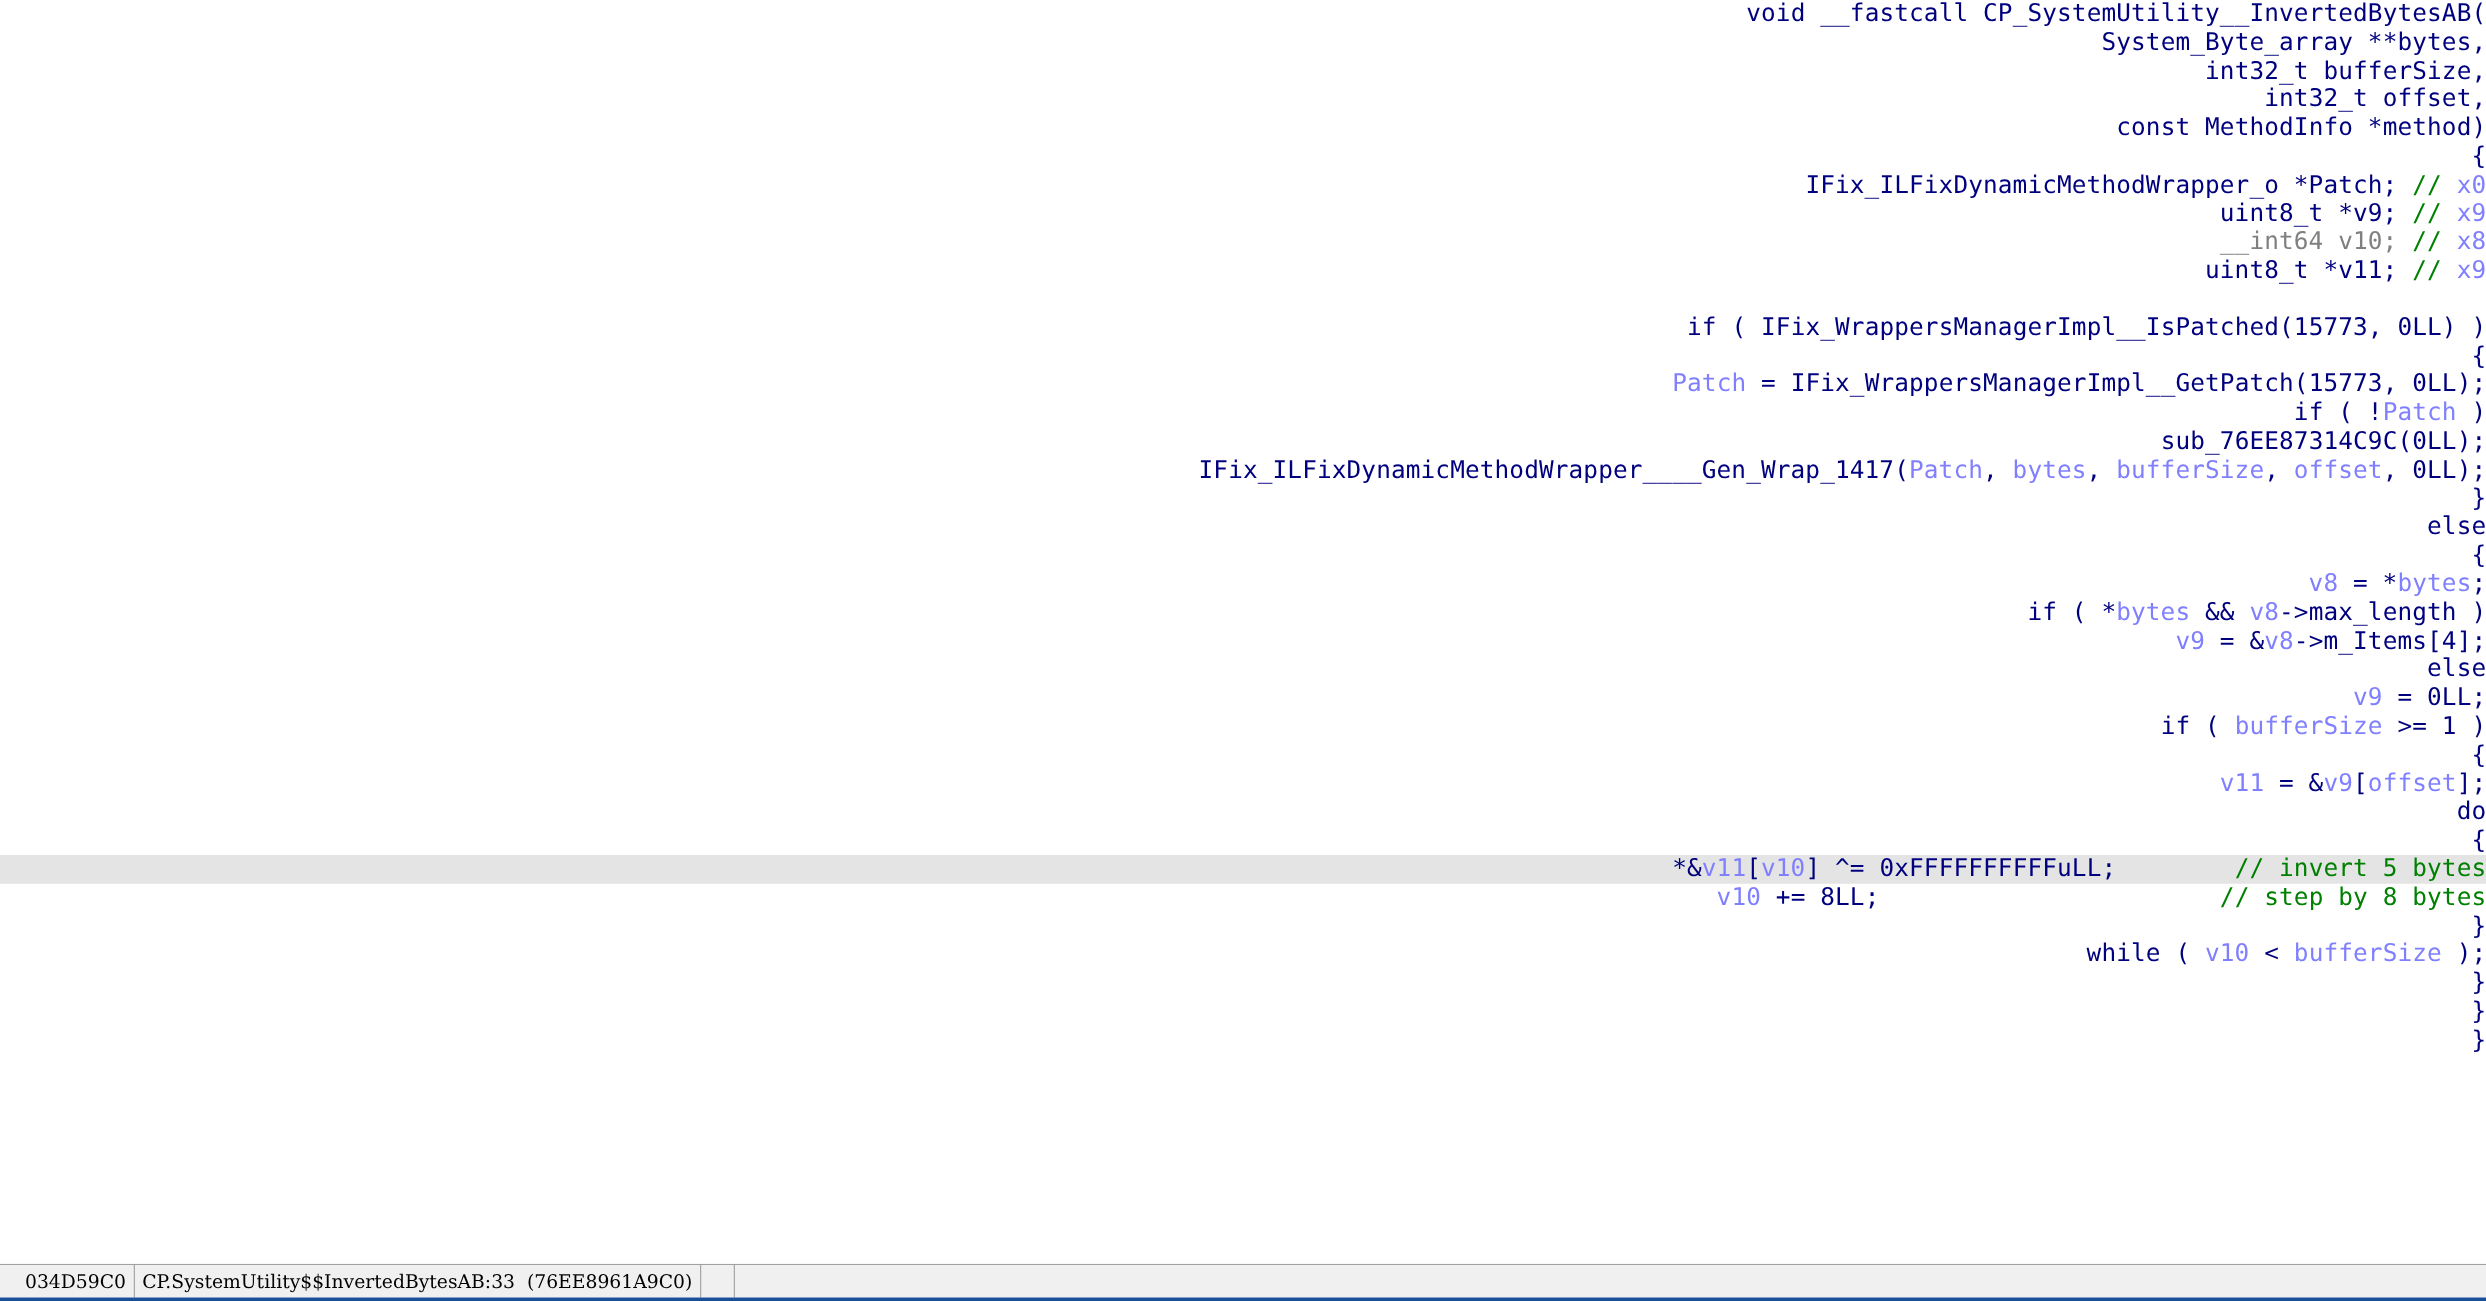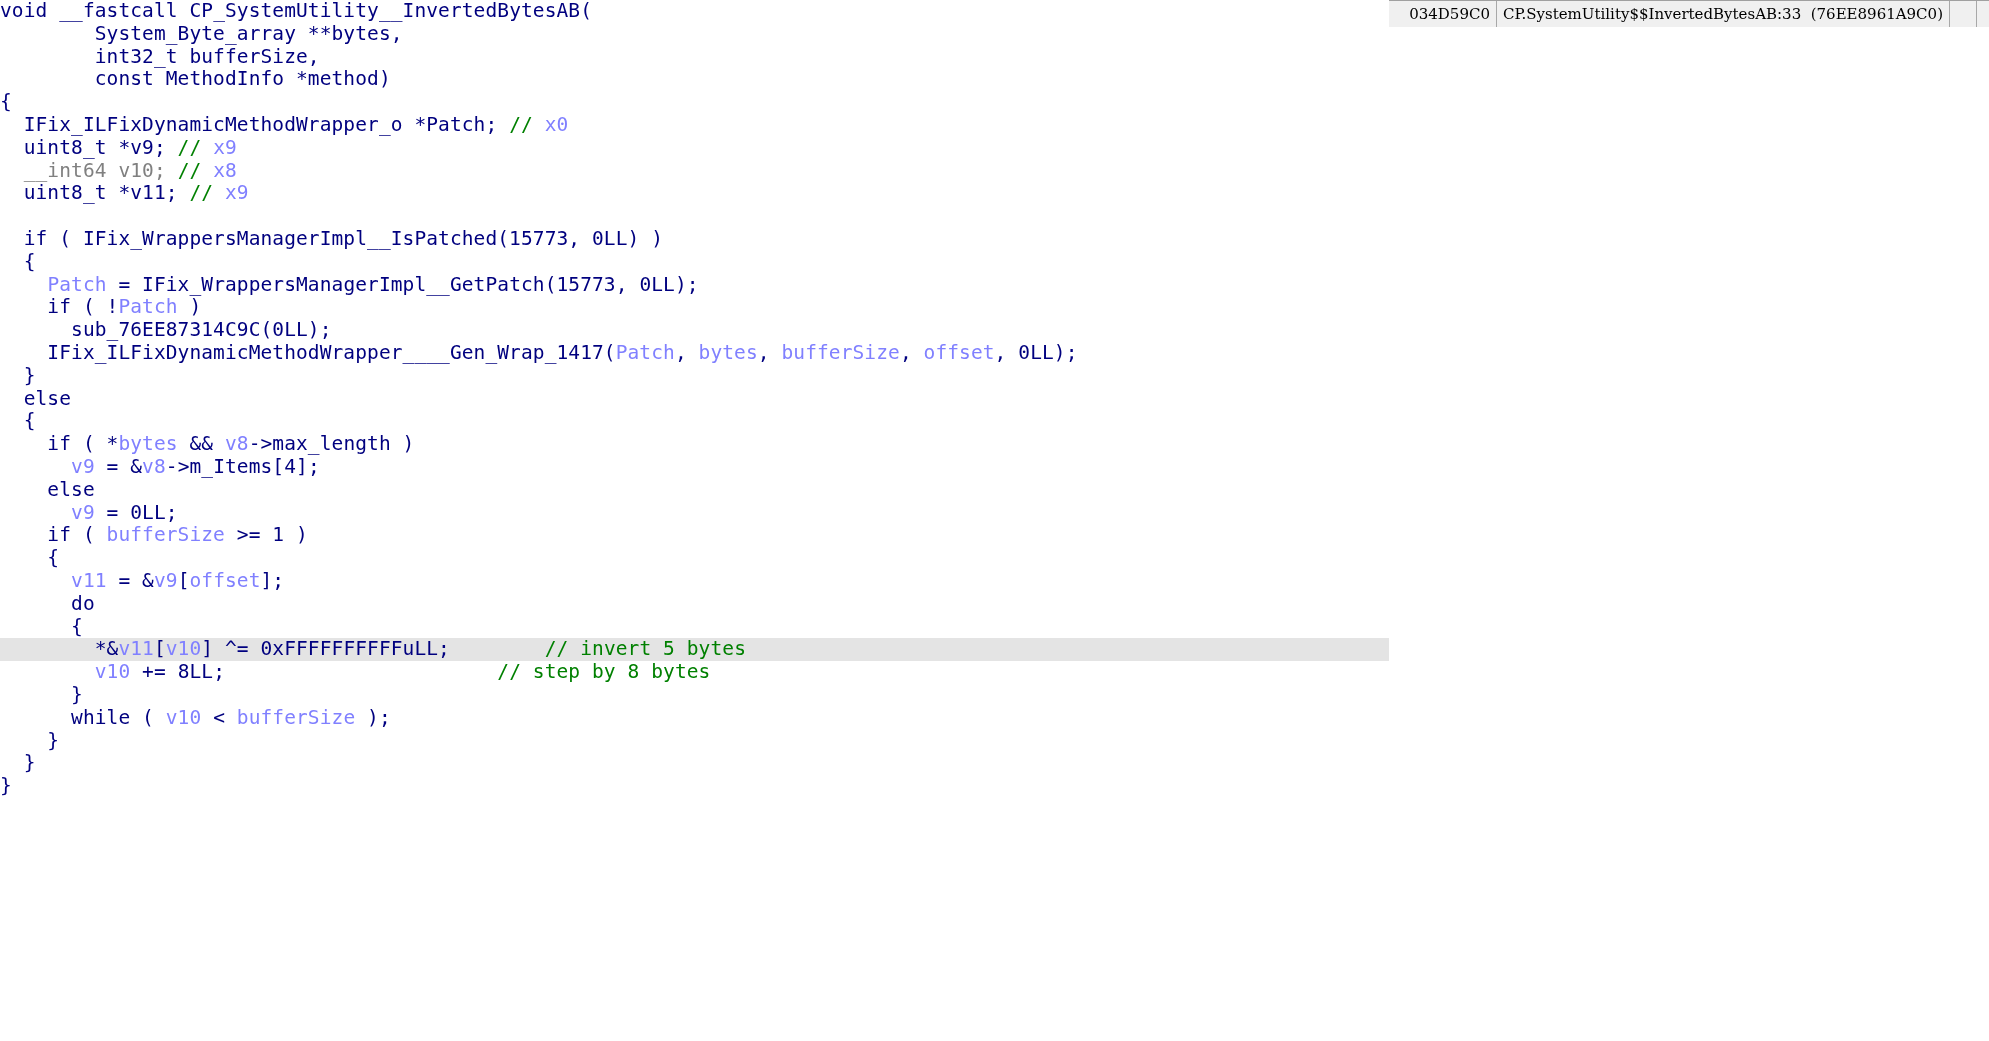--- a/index.html
+++ b/index.html
@@ -14,21 +14,22 @@
   body {
     font-family: "DejaVu Sans Mono", "Liberation Mono", monospace;
   }
 
   #app {
     position: relative;
     width: 1989px;
     height: 1041px;
     background: #ffffff;
     display: flex;
-    flex-direction: row;
+    flex-direction: column;
+    text-align: right;
   }
 
   
   #code-view {
     flex: 1 1 auto;
     position: relative;
     overflow: hidden;
     background: #ffffff;
     padding: 0;
   }
@@ -87,36 +88,38 @@
 </head>
 <body>
 
 <div id="app">
 
   <div id="code-view">
     <div id="code-lines">
         <div class="code-line"><span class="t-plain">void </span><span class="t-kw">__fastcall</span><span class="t-plain"> CP_SystemUtility__InvertedBytesAB(</span></div>
         <div class="code-line"><span class="t-plain">        System_Byte_array **bytes,</span></div>
         <div class="code-line"><span class="t-plain">        int32_t bufferSize,</span></div>
+        <div class="code-line"><span class="t-plain">        int32_t offset,</span></div>
         <div class="code-line"><span class="t-plain">        const MethodInfo *method)</span></div>
         <div class="code-line"><span class="t-plain">{</span></div>
         <div class="code-line"><span class="t-plain">  IFix_ILFixDynamicMethodWrapper_o *Patch; </span><span class="t-cmt">// </span><span class="t-rcmt">x0</span></div>
         <div class="code-line"><span class="t-plain">  uint8_t *v9; </span><span class="t-cmt">// </span><span class="t-rcmt">x9</span></div>
         <div class="code-line"><span class="t-plain">  </span><span class="t-utype">__int64 v10;</span><span class="t-plain"> </span><span class="t-cmt">// </span><span class="t-rcmt">x8</span></div>
         <div class="code-line"><span class="t-plain">  uint8_t *v11; </span><span class="t-cmt">// </span><span class="t-rcmt">x9</span></div>
         <div class="code-line"> </div>
         <div class="code-line"><span class="t-plain">  if ( IFix_WrappersManagerImpl__IsPatched(15773, 0LL) )</span></div>
         <div class="code-line"><span class="t-plain">  {</span></div>
         <div class="code-line"><span class="t-plain">    </span><span class="t-var">Patch</span><span class="t-plain"> = IFix_WrappersManagerImpl__GetPatch(15773, 0LL);</span></div>
         <div class="code-line"><span class="t-plain">    if ( !</span><span class="t-var">Patch</span><span class="t-plain"> )</span></div>
         <div class="code-line"><span class="t-plain">      sub_76EE87314C9C(0LL);</span></div>
         <div class="code-line"><span class="t-plain">    IFix_ILFixDynamicMethodWrapper____Gen_Wrap_1417(</span><span class="t-var">Patch</span><span class="t-plain">, </span><span class="t-var">bytes</span><span class="t-plain">, </span><span class="t-var">bufferSize</span><span class="t-plain">, </span><span class="t-var">offset</span><span class="t-plain">, 0LL);</span></div>
         <div class="code-line"><span class="t-plain">  }</span></div>
         <div class="code-line"><span class="t-plain">  else</span></div>
         <div class="code-line"><span class="t-plain">  {</span></div>
+        <div class="code-line"><span class="t-plain">    </span><span class="t-var">v8</span><span class="t-plain"> = *</span><span class="t-var">bytes</span><span class="t-plain">;</span></div>
         <div class="code-line"><span class="t-plain">    if ( *</span><span class="t-var">bytes</span><span class="t-plain"> &amp;&amp; </span><span class="t-var">v8</span><span class="t-plain">-&gt;max_length )</span></div>
         <div class="code-line"><span class="t-plain">      </span><span class="t-var">v9</span><span class="t-plain"> = &amp;</span><span class="t-var">v8</span><span class="t-plain">-&gt;m_Items[4];</span></div>
         <div class="code-line"><span class="t-plain">    else</span></div>
         <div class="code-line"><span class="t-plain">      </span><span class="t-var">v9</span><span class="t-plain"> = 0LL;</span></div>
         <div class="code-line"><span class="t-plain">    if ( </span><span class="t-var">bufferSize</span><span class="t-plain"> &gt;= 1 )</span></div>
         <div class="code-line"><span class="t-plain">    {</span></div>
         <div class="code-line"><span class="t-plain">      </span><span class="t-var">v11</span><span class="t-plain"> = &amp;</span><span class="t-var">v9</span><span class="t-plain">[</span><span class="t-var">offset</span><span class="t-plain">];</span></div>
         <div class="code-line"><span class="t-plain">      do</span></div>
         <div class="code-line"><span class="t-plain">      {</span></div>
         <div class="code-line highlight"><span class="t-plain">        *&amp;</span><span class="t-var">v11</span><span class="t-plain">[</span><span class="t-var">v10</span><span class="t-plain">] ^= 0xFFFFFFFFFFuLL;        </span><span class="t-cmt">// invert 5 bytes</span></div>

